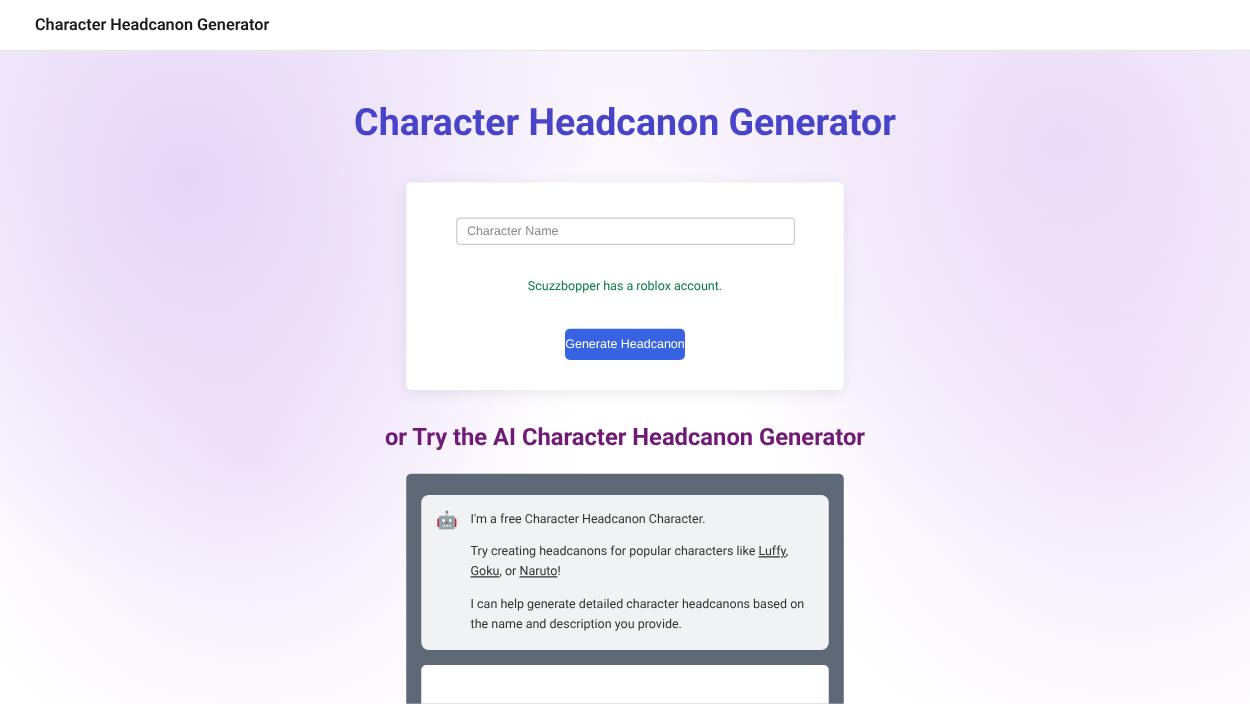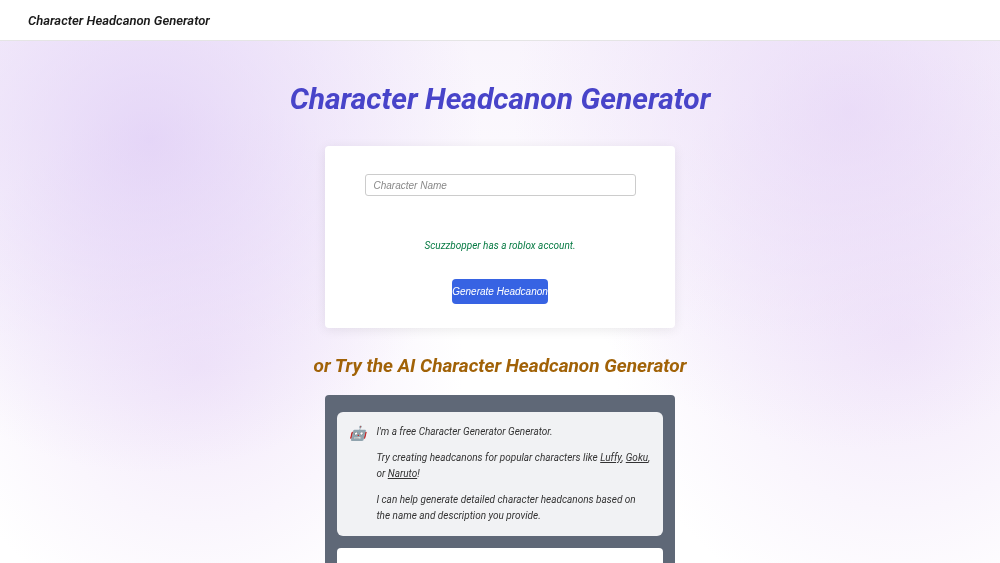--- a/index.html
+++ b/index.html
@@ -1,19 +1,18 @@
 <!DOCTYPE html>
 <html><head>
   <meta charset="utf-8">
   <style>
     * {
       margin: 0;
       padding: 0;
       box-sizing: border-box;
-      font-style: italic;
     }
     body {
       font-family: -apple-system, BlinkMacSystemFont, "Segoe UI", Roboto, Helvetica, Arial, sans-serif;
       width: 1000px;
       height: 563px;
       overflow: hidden;
       position: relative;
       background: #ffffff;
     }
     .bg-gradient {
@@ -80,37 +79,37 @@
       color: #666;
       outline: none;
     }
     .input-field::placeholder {
       color: #888;
     }
     .result-text {
       font-size: 10px;
       color: #067a43;
       text-align: center;
-      margin-top: 44px;
+      margin-top: 28px;
       margin-bottom: 28px;
     }
     .generate-btn {
       background: #3763e3;
       color: #ffffff;
       border: none;
       border-radius: 4px;
       padding: 7px 0;
       font-size: 10px;
       font-weight: 500;
       cursor: pointer;
     }
     .subtitle {
       font-size: 19px;
       font-weight: 700;
-      color: #a16207;
+      color: #701a75;
       margin-top: 26px;
       margin-bottom: 18px;
       text-align: left;
     }
     .chat-frame {
       background: #5f6877;
       width: 350px;
       padding: 17px 12px 12px;
       border-radius: 4px;
       display: flex;
@@ -177,21 +176,21 @@
     <div class="result-text">Scuzzbopper has a roblox account.</div>
     <button class="generate-btn">Generate Headcanon</button>
   </div>
 
   <h2 class="subtitle">or Try the AI Character Headcanon Generator</h2>
 
   <div class="chat-frame">
     <div class="chat-bubble">
       <span class="bot-icon">🤖</span>
       <div class="chat-text">
-        <p>I'm a free Character Generator Generator.</p>
+        <p>I'm a free Character Headcanon Character.</p>
         <p>
           <span>Try creating headcanons for popular characters like </span><span class="link">Luffy</span><span>, </span><span class="link">Goku</span><span>, or </span><span class="link">Naruto</span><span>!</span>
         </p>
         <p>I can help generate detailed character headcanons based on the name and description you provide.</p>
       </div>
     </div>
     <textarea class="chat-input" style=""></textarea>
   </div>
 </div>
 

